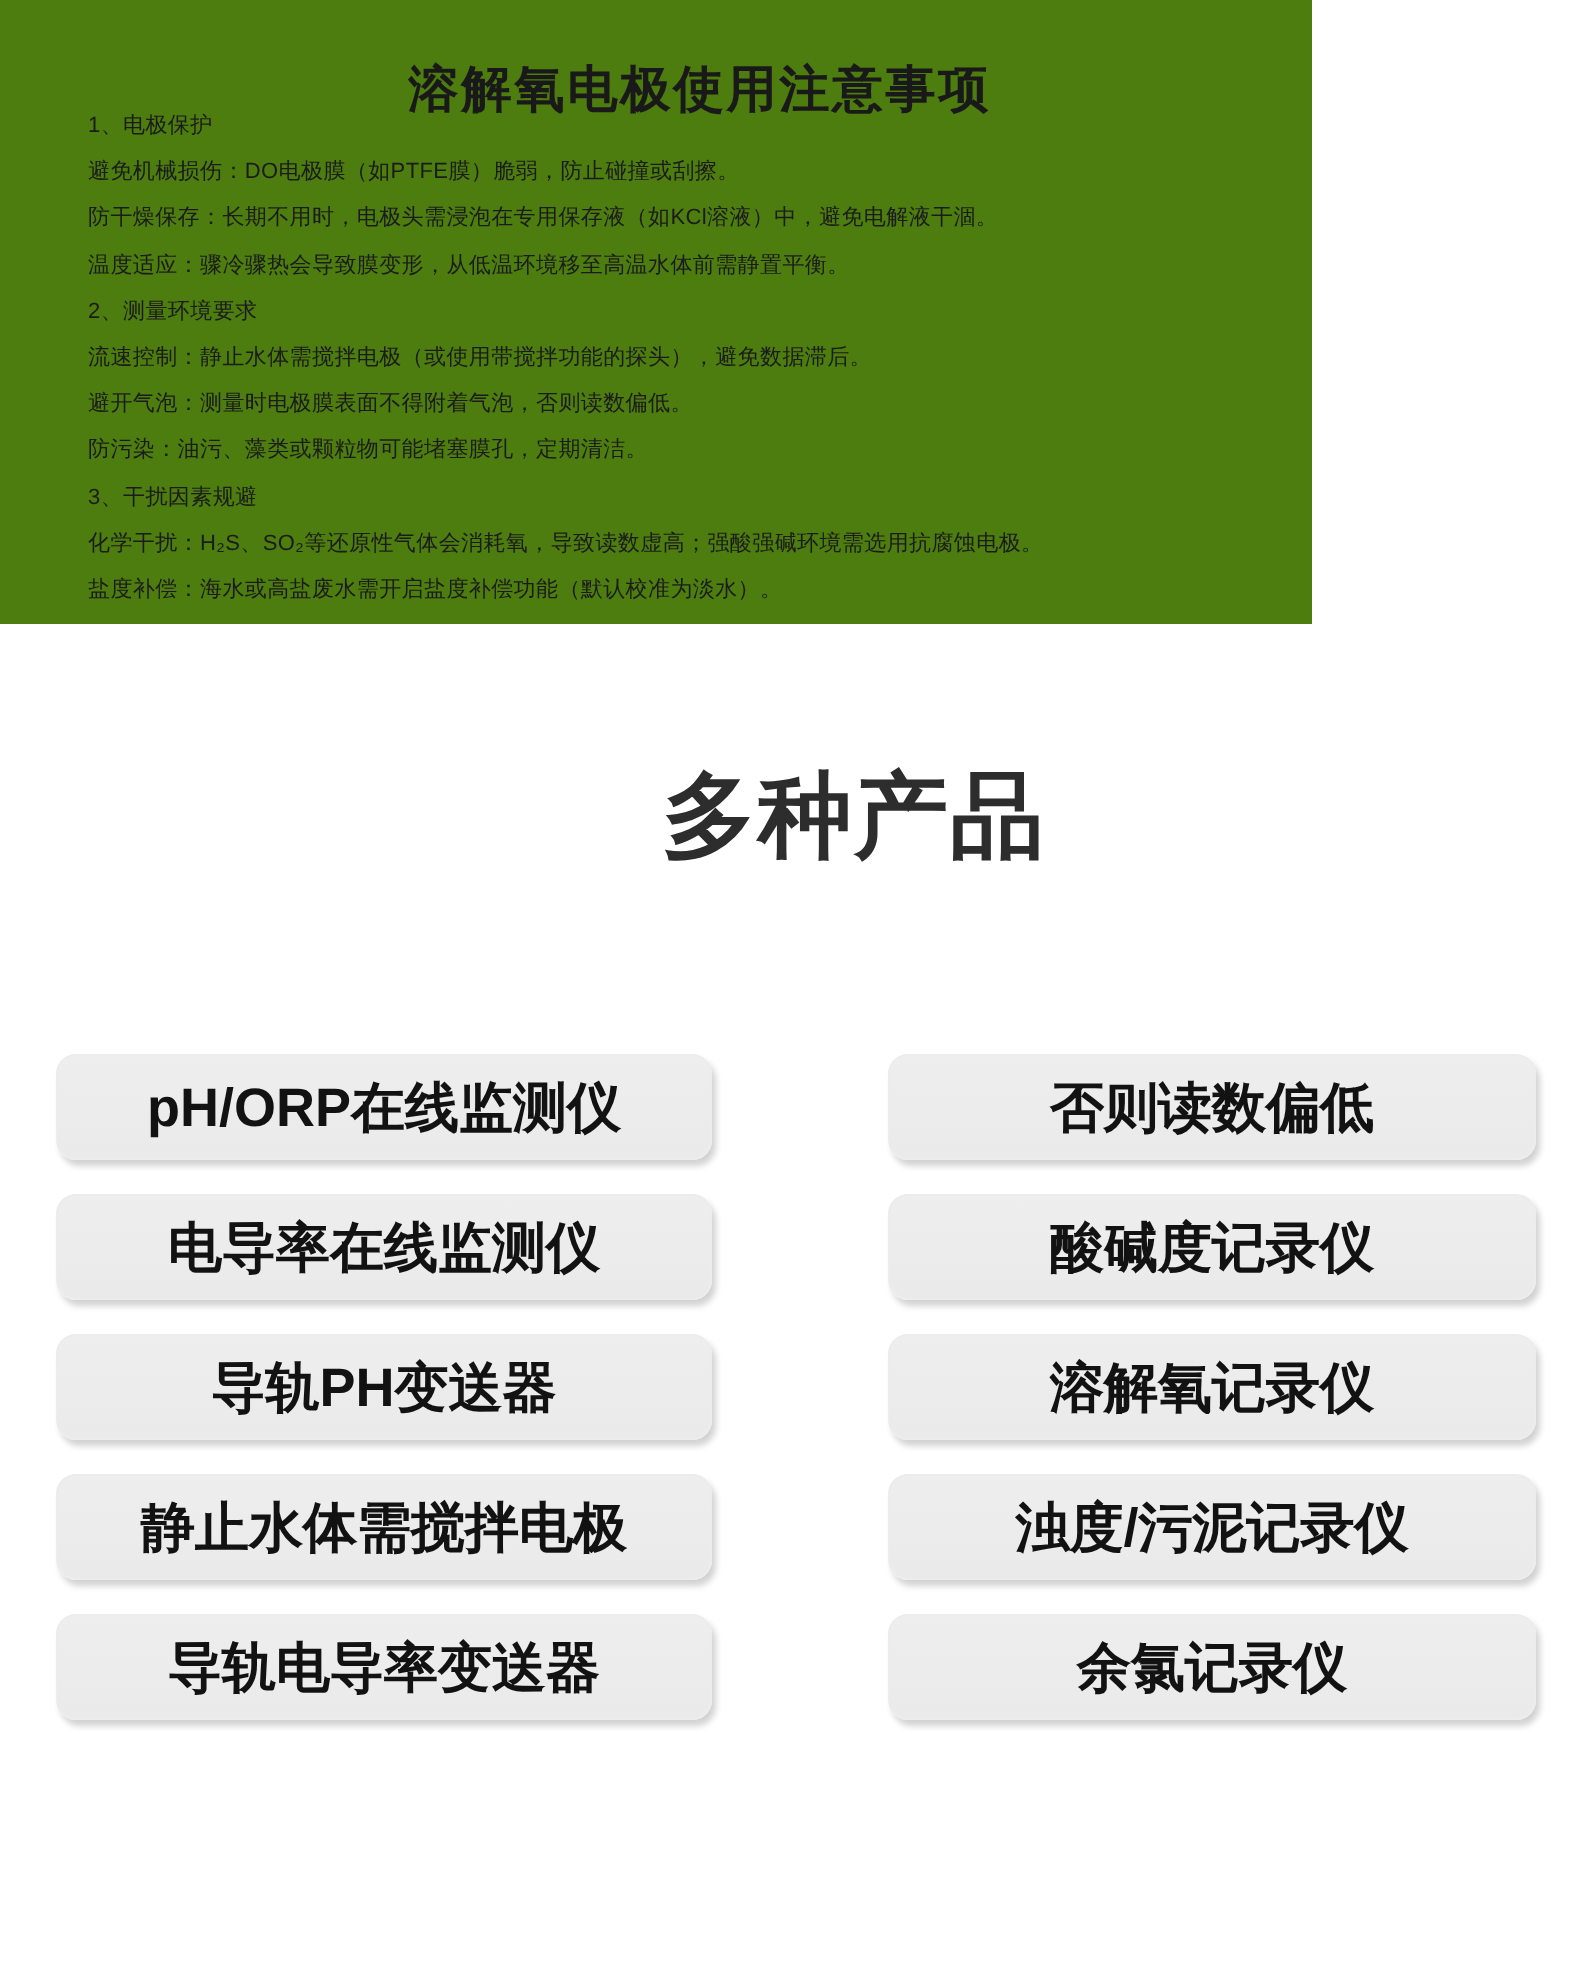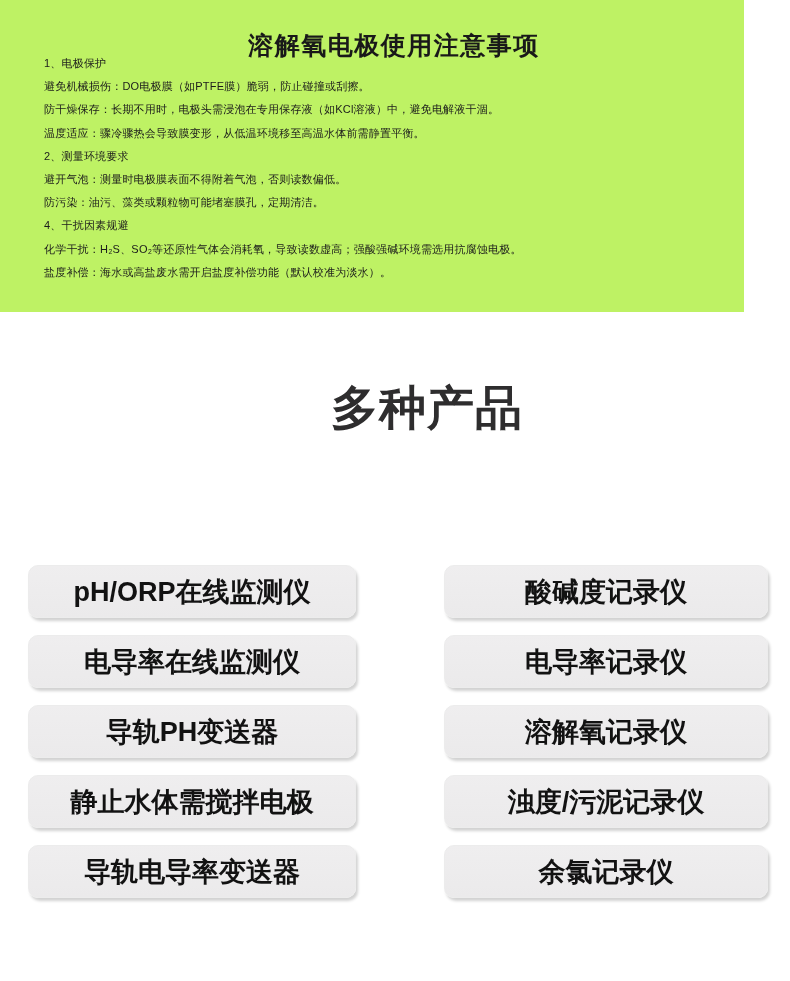--- a/index.html
+++ b/index.html
@@ -9,23 +9,23 @@
     height: 981px;
     background: #ffffff;
     overflow: hidden;
     font-family: "Liberation Sans", "DejaVu Sans", sans-serif;
   }
 
   
   .notice {
     position: absolute;
     top: 0; left: 0;
-    width: 744px;
+    width: 656px;
     height: 312px;
-    background: #bef264;
+    background: #4d7c0f;
     box-sizing: border-box;
   }
   .notice-title {
     position: absolute;
     top: 29px;
     left: 0;
     width: 100%;
     padding-left: 44px;
     box-sizing: border-box;
     text-align: center;
@@ -71,21 +71,20 @@
     position: absolute;
     top: 527px;
     left: 28px;
     display: flex;
     gap: 88px;
   }
   .product-col {
     display: flex;
     flex-direction: column;
     gap: 17px;
-    margin-top: 38px;
   }
   .product-col.left  { width: 328px; }
   .product-col.right { width: 324px; }
   .product-button {
     height: 53px;
     background: linear-gradient(180deg, #efeeef 0%, #ebeaeb 100%);
     border: 1px solid #ececec;
     border-radius: 10px;
     box-shadow: 2px 3px 3px rgba(0,0,0,0.18);
     display: flex;
@@ -105,42 +104,43 @@
 <div class="page">
 
   <div class="notice">
     <div class="notice-title">溶解氧电极使用注意事项</div>
     <div class="notice-body">
       <div class="notice-line">1、电极保护</div>
       <div class="notice-line">避免机械损伤：DO电极膜（如PTFE膜）脆弱，防止碰撞或刮擦。</div>
       <div class="notice-line">防干燥保存：长期不用时，电极头需浸泡在专用保存液（如KCl溶液）中，避免电解液干涸。</div>
       <div class="notice-line">温度适应：骤冷骤热会导致膜变形，从低温环境移至高温水体前需静置平衡。</div>
       <div class="notice-line">2、测量环境要求</div>
+      <div class="notice-line">流速控制：静止水体需搅拌电极（或使用带搅拌功能的探头），避免数据滞后。</div>
       <div class="notice-line">避开气泡：测量时电极膜表面不得附着气泡，否则读数偏低。</div>
       <div class="notice-line">防污染：油污、藻类或颗粒物可能堵塞膜孔，定期清洁。</div>
-      <div class="notice-line">4、干扰因素规避</div>
+      <div class="notice-line">3、干扰因素规避</div>
       <div class="notice-line">化学干扰：H₂S、SO₂等还原性气体会消耗氧，导致读数虚高；强酸强碱环境需选用抗腐蚀电极。</div>
       <div class="notice-line">盐度补偿：海水或高盐废水需开启盐度补偿功能（默认校准为淡水）。</div>
     </div>
   </div>
 
   <div class="headline">
     <span>多种产品</span>
   </div>
 
   <div class="products">
     <div class="product-col left">
       <div class="product-button">pH/ORP在线监测仪</div>
       <div class="product-button">电导率在线监测仪</div>
       <div class="product-button">导轨PH变送器</div>
       <div class="product-button">静止水体需搅拌电极</div>
       <div class="product-button">导轨电导率变送器</div>
     </div>
     <div class="product-col right">
+      <div class="product-button">否则读数偏低</div>
       <div class="product-button">酸碱度记录仪</div>
-      <div class="product-button">电导率记录仪</div>
       <div class="product-button">溶解氧记录仪</div>
       <div class="product-button">浊度/污泥记录仪</div>
       <div class="product-button">余氯记录仪</div>
     </div>
   </div>
 
 </div>
 
 </body></html>

